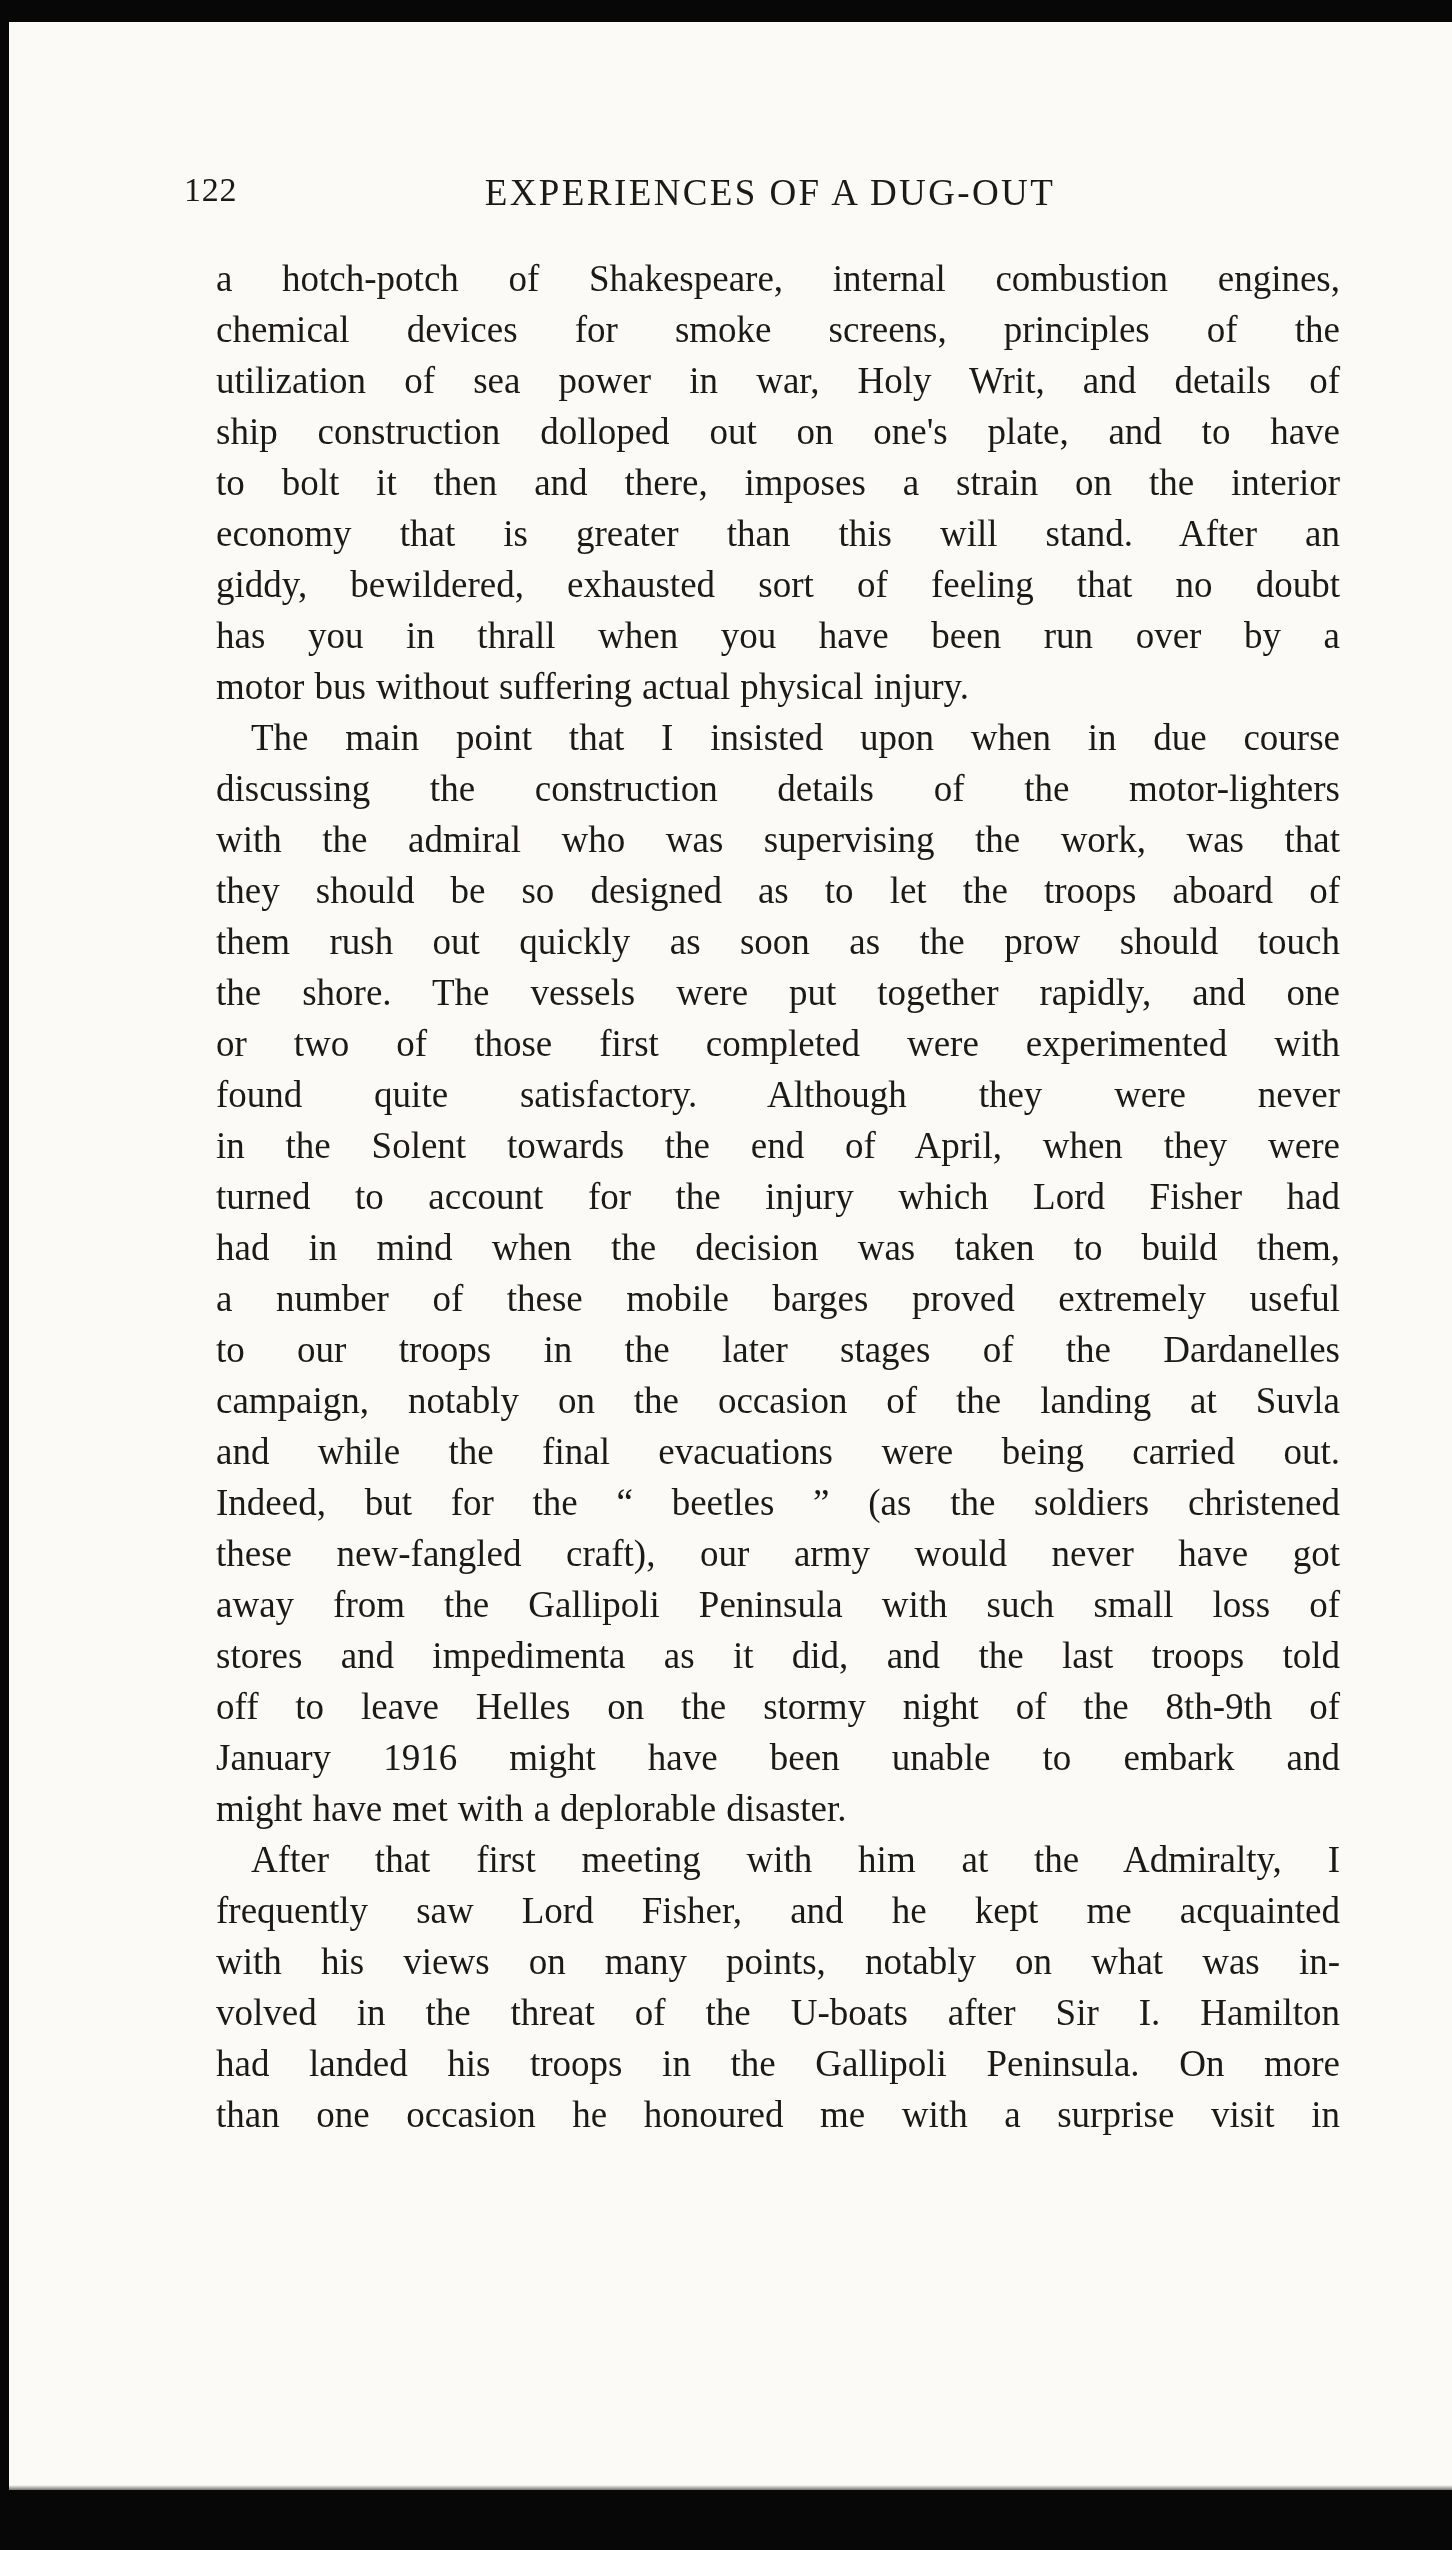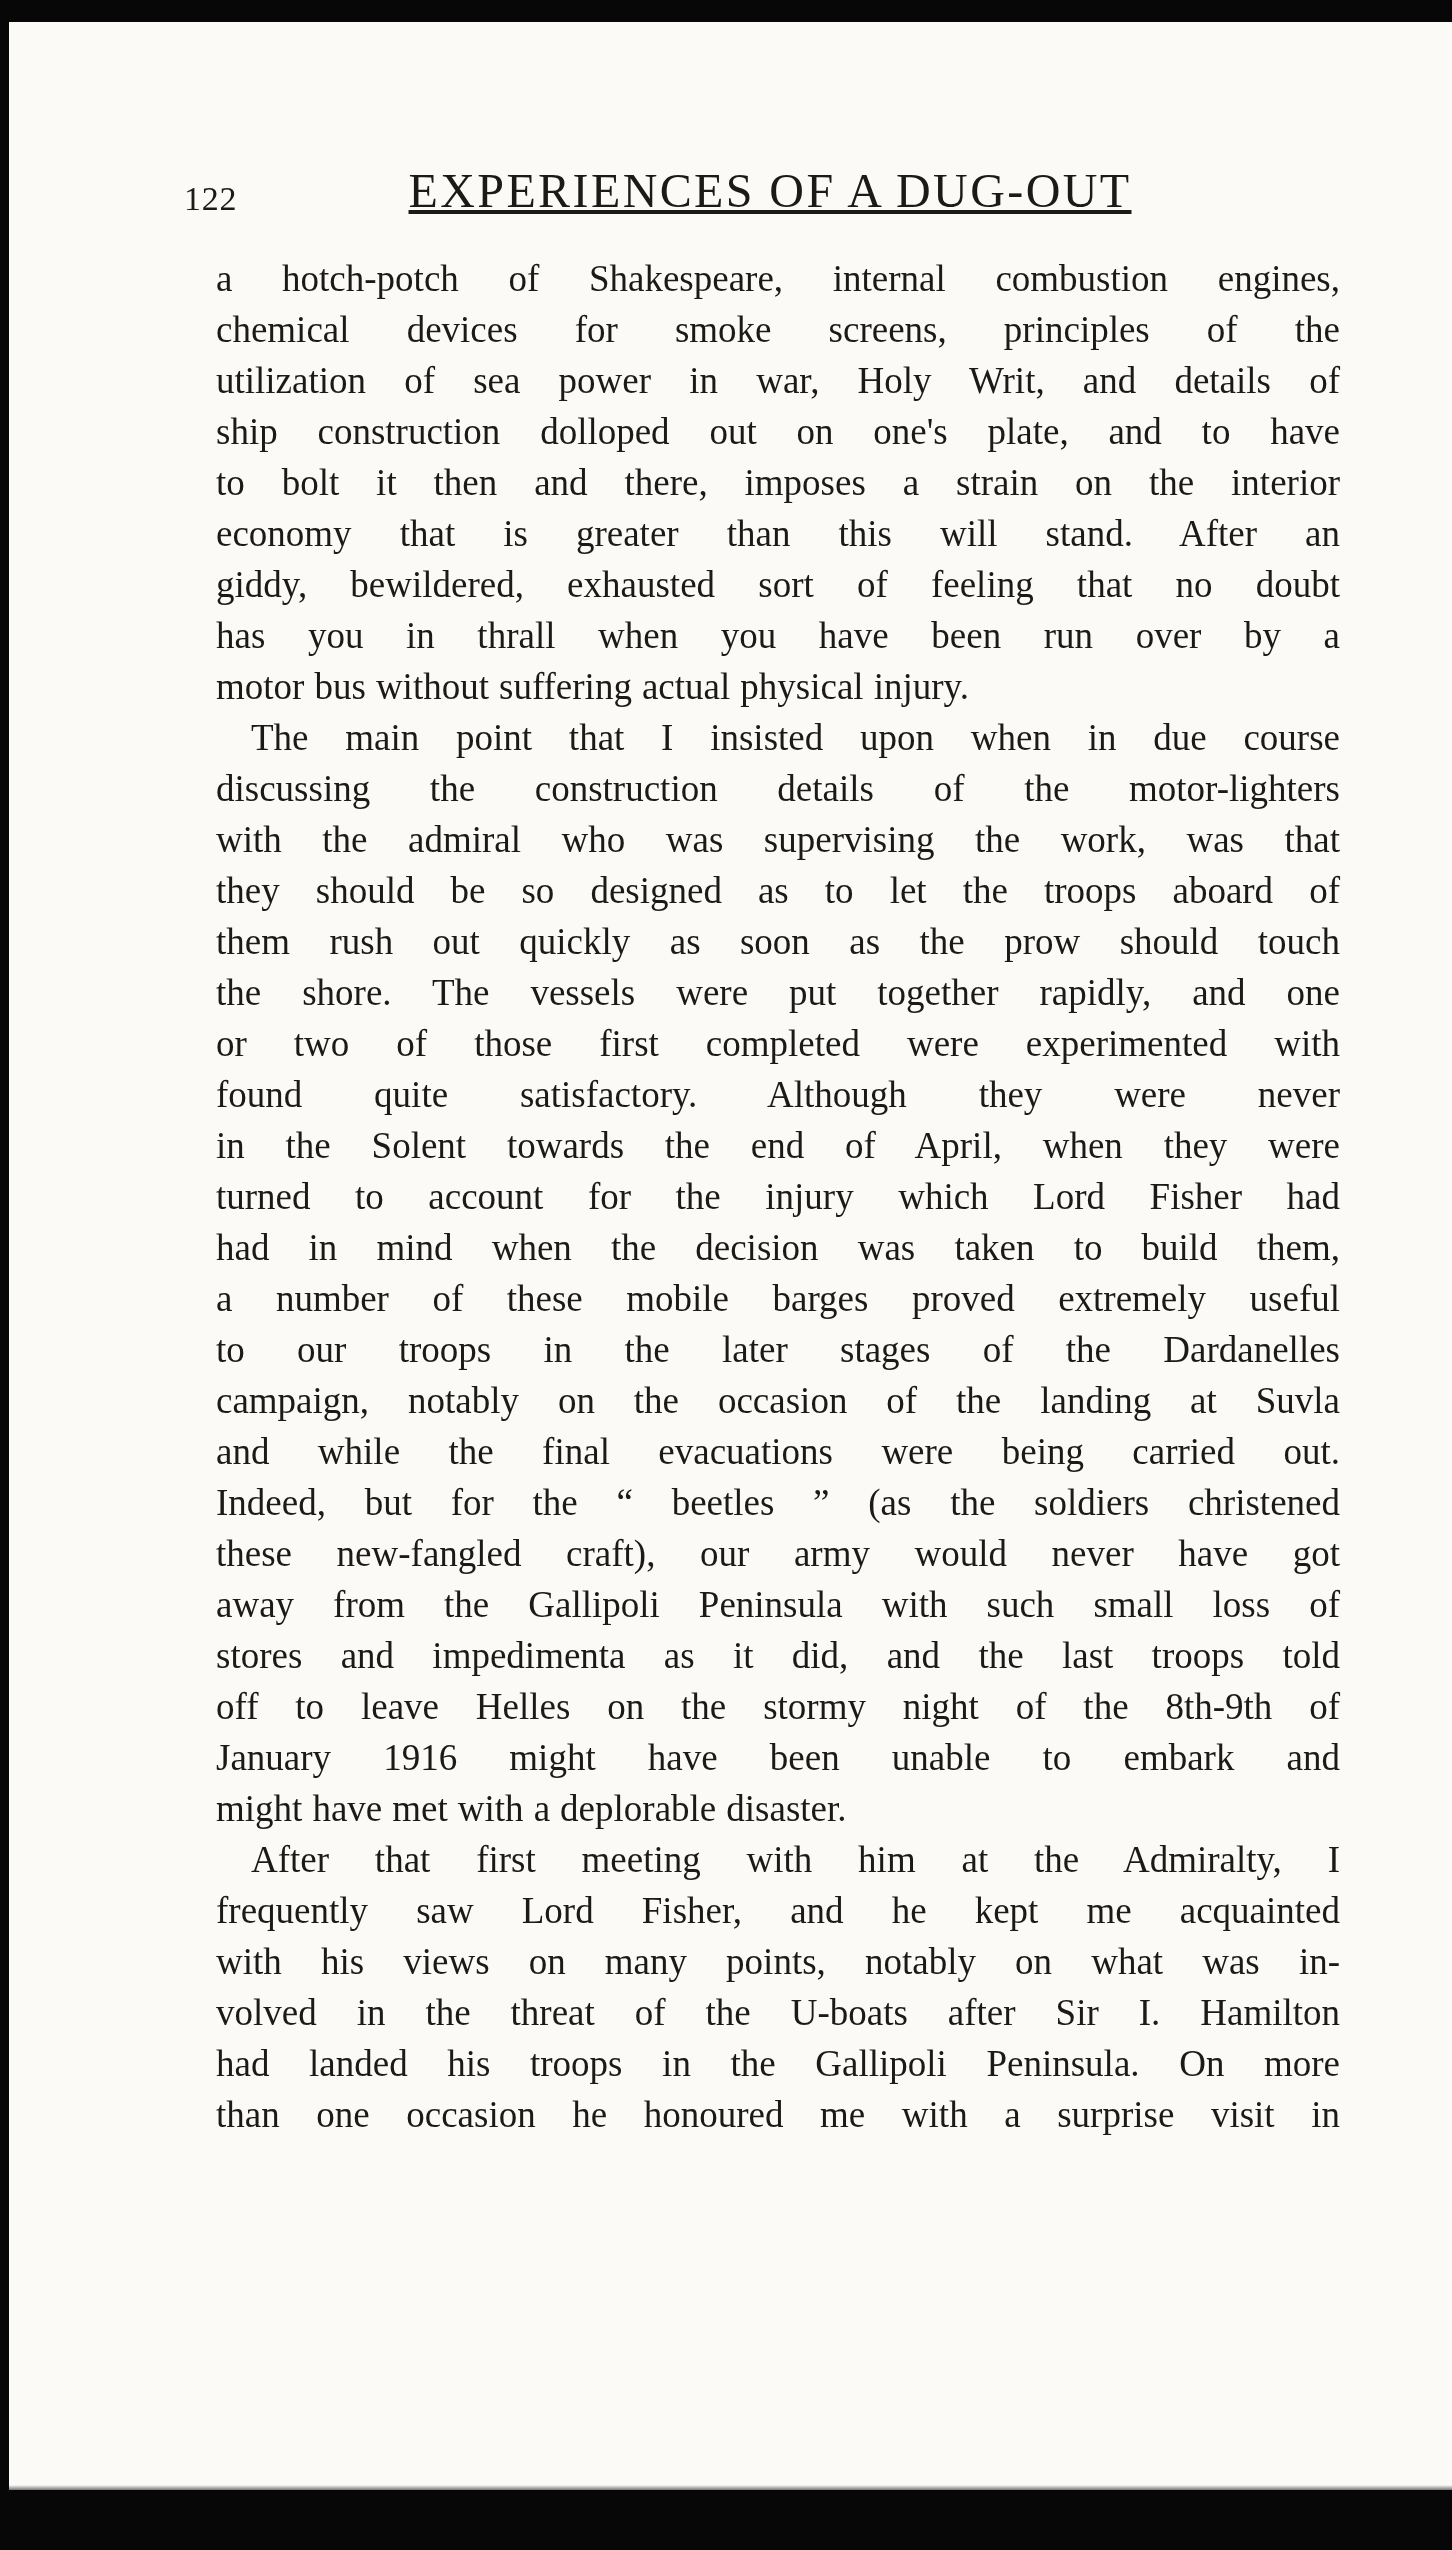--- a/index.html
+++ b/index.html
@@ -43,38 +43,37 @@
     background: linear-gradient(to top, rgba(7,7,7,0.55), rgba(7,7,7,0));
   }
   .content {
     position: absolute;
     left: 184px;
     top: 171px;
     width: 1156px;
   }
   .page-header {
     display: flex;
-    align-items: flex-end;
+    align-items: flex-start;
     height: 47px;
     margin-bottom: 35px;
   }
   .page-number {
     font-size: 34px;
     letter-spacing: 0.8px;
     width: 153px;
     flex: 0 0 auto;
   }
   .running-title {
     flex: 1 1 auto;
     text-align: center;
-    font-size: 48px;
+    font-size: 37px;
     letter-spacing: 2.4px;
     padding-right: 137px; 
     white-space: nowrap;
-    text-decoration: underline;
   }
   .page-body {
     font-size: 37px;
     line-height: 51px;
     margin-left: 32px;
   }
   .paragraph {
     margin: 0;
   }
   .paragraph.indent .line:first-child {

